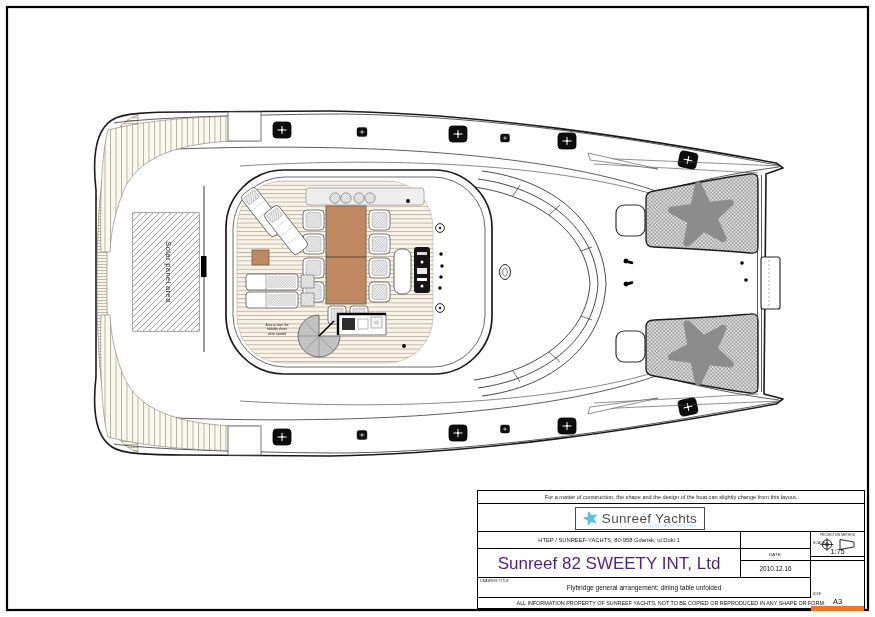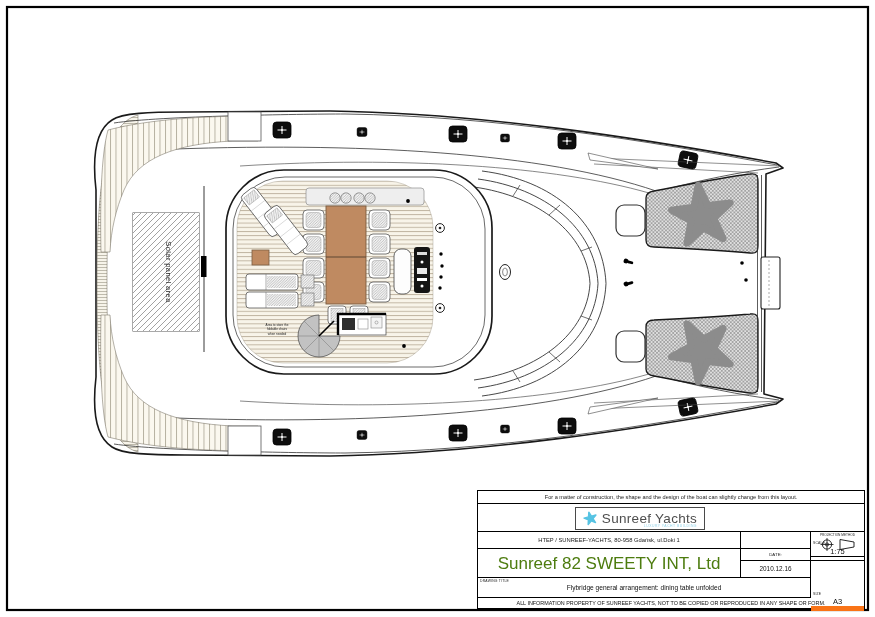--- a/index.html
+++ b/index.html
@@ -17,21 +17,21 @@
   .logo-box{position:absolute;left:97px;top:3px;width:128px;height:21px;border:1px solid #4a4a4a;
             display:flex;align-items:center;justify-content:center;gap:4px;background:#fff;}
   .logo-name{font-size:13.5px;color:#4e4e4e;letter-spacing:.3px;white-space:nowrap;}
   .logo-tagline{position:absolute;right:7px;bottom:1px;font-size:3.4px;color:#8fd2e8;letter-spacing:.5px;}
   .c-addr{left:0;top:41px;width:263px;height:17px;border-right:1px solid #000;border-bottom:1px solid #000;
           font-size:5.8px;text-align:center;padding-top:5px;color:#222;}
   .c-empty{left:263px;top:41px;width:70px;height:17px;border-right:1px solid #000;border-bottom:1px solid #000;}
   .c-proj{left:333px;top:41px;width:53px;height:25px;border-bottom:1px solid #000;text-align:center;}
   .proj-label{font-size:3.2px;color:#222;margin-top:1px;}
   .c-title{left:0;top:58px;width:263px;height:29px;border-right:1px solid #000;border-bottom:1px solid #000;
-           font-size:17px;text-align:center;line-height:29px;white-space:nowrap;color:#4d7c0f;}
+           font-size:17px;text-align:center;line-height:29px;white-space:nowrap;color:#4c1d95;}
   .c-datelabel{left:263px;top:58px;width:70px;height:12px;border-right:1px solid #000;border-bottom:1px solid #000;
                font-size:4.4px;text-align:center;padding-top:3px;color:#222;}
   .c-datevalue{left:263px;top:70px;width:70px;height:17px;border-right:1px solid #000;border-bottom:1px solid #000;
                font-size:6.4px;text-align:center;padding-top:4px;}
   .c-scale{left:333px;top:49px;width:53px;height:21px;border-bottom:1px solid #000;}
   .mini{position:absolute;left:2px;top:1px;font-size:3.4px;color:#222;letter-spacing:.2px;}
   .valc{text-align:center;font-size:7.5px;margin-top:7px;}
   .c-dtitle{left:0;top:87px;width:333px;height:20px;border-right:1px solid #000;border-bottom:1px solid #000;}
   .dt-text{display:block;text-align:center;margin-top:6px;font-size:6.6px;color:#111;}
   .c-size{left:333px;top:100px;width:53px;height:20px;border-bottom:5px solid #f97316;}

